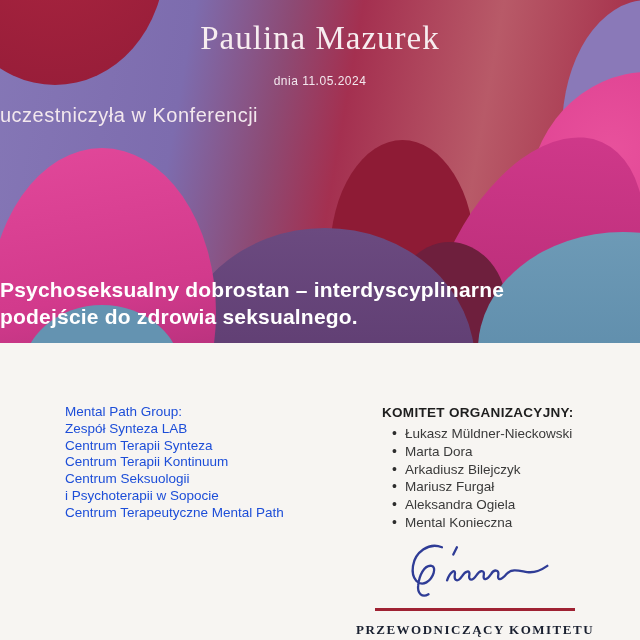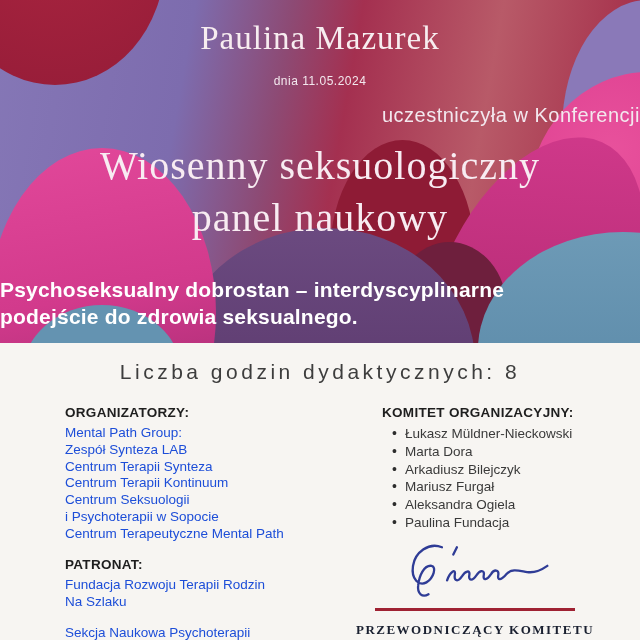--- a/index.html
+++ b/index.html
@@ -29,21 +29,21 @@
       background:linear-gradient(180deg,#6d9ab6,#5584a4);}
   .blob-blue-left{left:22px;top:305px;width:160px;height:140px;background:#6493b1;}
 
   
   .banner-text{position:absolute;left:0;top:0;width:640px;height:343px;}
   .recipient{position:absolute;top:20px;width:100%;text-align:center;
       font-family:"Liberation Serif",serif;font-weight:400;font-size:33px;
       letter-spacing:1px;color:#f7edf0;}
   .date-line{position:absolute;top:74px;width:100%;text-align:center;
       font-size:12px;color:#f3e8ee;letter-spacing:0.5px;}
-  .participation-line{position:absolute;top:104px;width:100%;text-align:right;
+  .participation-line{position:absolute;top:104px;width:100%;text-align:left;
       font-size:20px;color:#f3e8ee;letter-spacing:0.5px;}
   .conf-title{position:absolute;top:140px;width:100%;text-align:center;
       font-family:"Liberation Serif",serif;font-weight:400;font-size:40px;
       line-height:52px;letter-spacing:1px;color:#f8ecf2;}
   .subtitle{position:absolute;top:276px;width:100%;
       font-size:21px;line-height:27px;font-weight:700;color:#ffffff;letter-spacing:0.2px;}
 
   
   .hours-line{position:absolute;top:358px;width:100%;text-align:center;
       font-size:21px;line-height:28px;letter-spacing:3.5px;color:#3d3d3d;}
@@ -81,35 +81,29 @@
     <div class="blob blob-maroon-corner"></div>
     <div class="blob blob-darkpurple-bottom"></div>
     <div class="blob blob-pink-left"></div>
     <div class="blob blob-blue-right"></div>
     <div class="blob blob-blue-left"></div>
 
     <div class="banner-text">
       <div class="recipient">Paulina Mazurek</div>
       <div class="date-line">dnia 11.05.2024</div>
       <div class="participation-line">uczestniczyła w Konferencji</div>
-      <div class="conf-title">
-        <div>Wiosenny seksuologiczny</div>
-        <div>panel naukowy</div>
-      </div>
       <div class="subtitle">
         <div>Psychoseksualny dobrostan – interdyscyplinarne</div>
         <div>podejście do zdrowia seksualnego.</div>
       </div>
     </div>
   </div>
 
-  <div class="hours-line">Liczba godzin dydaktycznych: 8</div>
 
   <div class="org-col">
-    <p class="col-heading">ORGANIZATORZY:</p>
     <p class="col-line">Mental Path Group:</p>
     <p class="col-line">Zespół Synteza LAB</p>
     <p class="col-line">Centrum Terapii Synteza</p>
     <p class="col-line">Centrum Terapii Kontinuum</p>
     <p class="col-line">Centrum Seksuologii</p>
     <p class="col-line">i Psychoterapii w Sopocie</p>
     <p class="col-line">Centrum Terapeutyczne Mental Path</p>
   </div>
 
   <div class="committee-col">
@@ -130,31 +124,25 @@
       <li>
           <span class="bullet">•</span>
           <span>Mariusz Furgał</span>
         </li>
       <li>
           <span class="bullet">•</span>
           <span>Aleksandra Ogiela</span>
         </li>
       <li>
           <span class="bullet">•</span>
-          <span>Paulina Fundacja</span>
+          <span>Mental Konieczna</span>
         </li>
     </ul>
   </div>
 
-  <div class="patronat">
-    <p class="col-heading">PATRONAT:</p>
-    <p class="col-line">Fundacja Rozwoju Terapii Rodzin</p>
-    <p class="col-line">Na Szlaku</p>
-    <p class="col-line sekcja-line">Sekcja Naukowa Psychoterapii</p>
-  </div>
 
   <div class="signature-block">
     <svg class="signature-svg" width="170" height="62" viewBox="0 0 320 120" fill="none">
       <g stroke="#2f3c96" stroke-width="4.5" stroke-linecap="round" fill="none">
         <path d="M 96 14 C 70 4, 44 24, 40 50 C 36 76, 52 90, 66 82 C 80 74, 86 52, 76 50 C 62 48, 52 68, 50 88 C 48 104, 58 112, 70 105"></path>
         <path d="M 118 28 L 125 14"></path>
         <path d="M 106 78 C 112 60, 123 55, 121 67 C 119 80, 127 82, 135 70 C 141 60, 151 57, 149 68 C 147 79, 155 80, 163 68 C 169 58, 179 57, 177 68 C 175 79, 183 78, 191 66 C 197 56, 207 57, 205 68 C 203 79, 211 78, 221 66 C 231 54, 247 60, 261 62 C 275 64, 290 57, 300 50"></path>
       </g>
     </svg>
     <div class="divider"></div>

